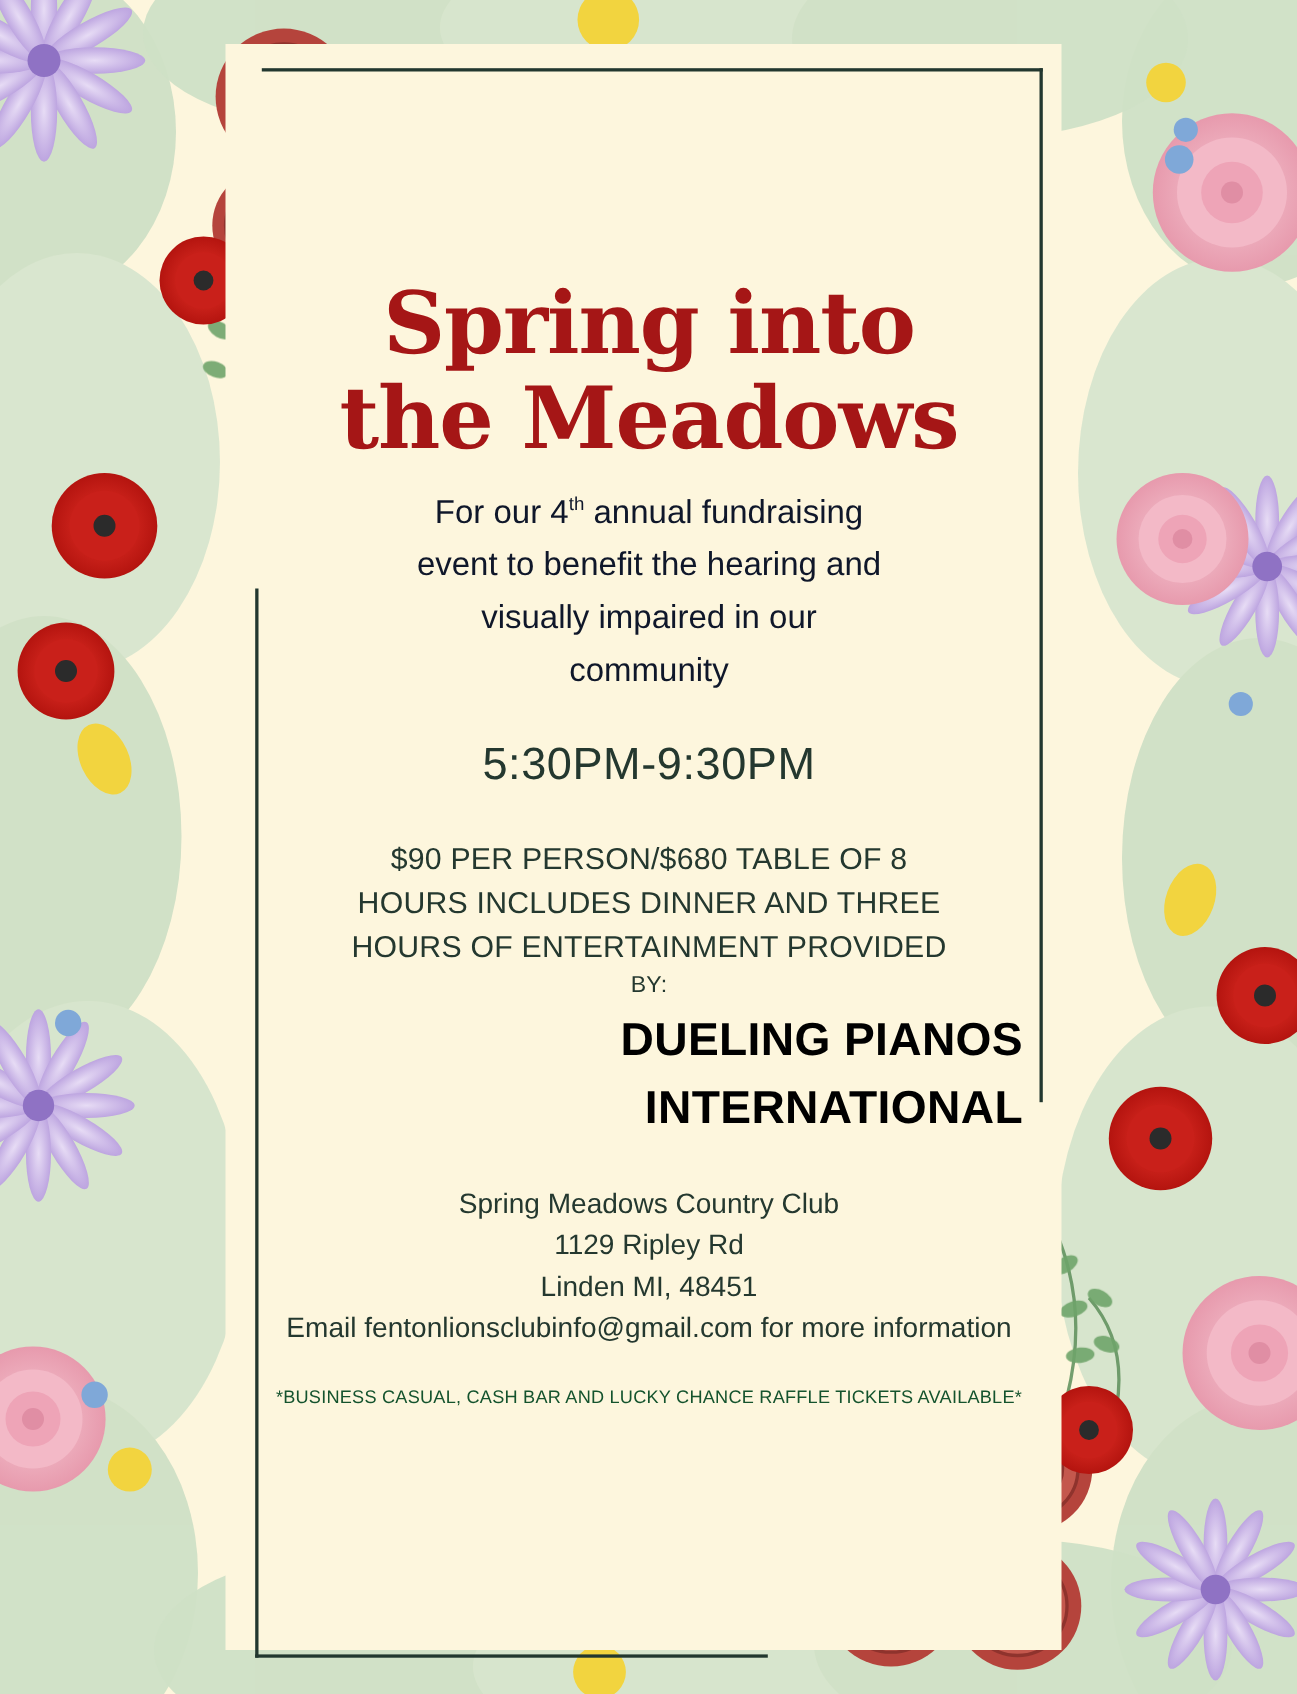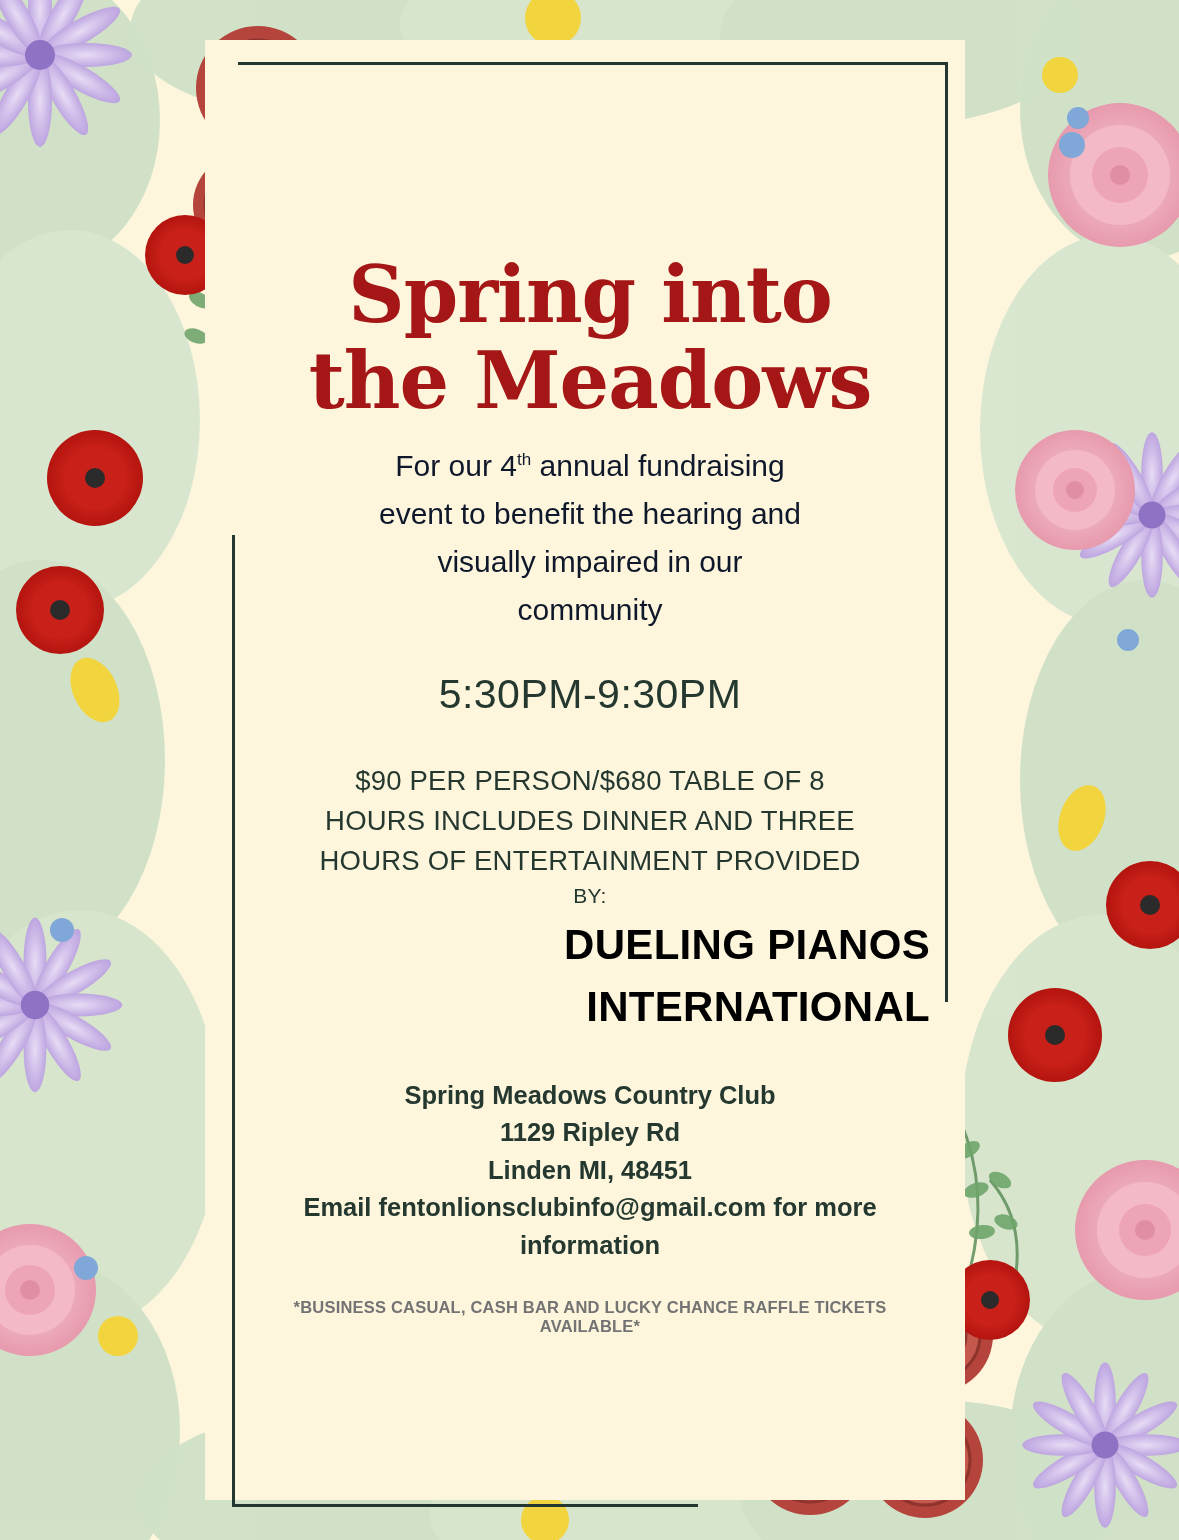--- a/index.html
+++ b/index.html
@@ -123,26 +123,25 @@
     font-size: 42px;
     letter-spacing: 0.3px;
     margin-top: 4px;
     text-align: right;
   }
   .venue {
     color: #24382f;
     font-size: 25.5px;
     line-height: 1.47;
     margin-top: 40px;
-    font-weight: bold;
   }
   .footnote {
-    color: #737373;
+    color: #14532d;
     font-size: 16.5px;
-    font-weight: bold;
+    font-weight: normal;
     letter-spacing: 0.2px;
     margin-top: 34px;
   }
 </style>
 </head>
 <body>
 
 <div class="poster">
 
   <div class="floral-layer">

